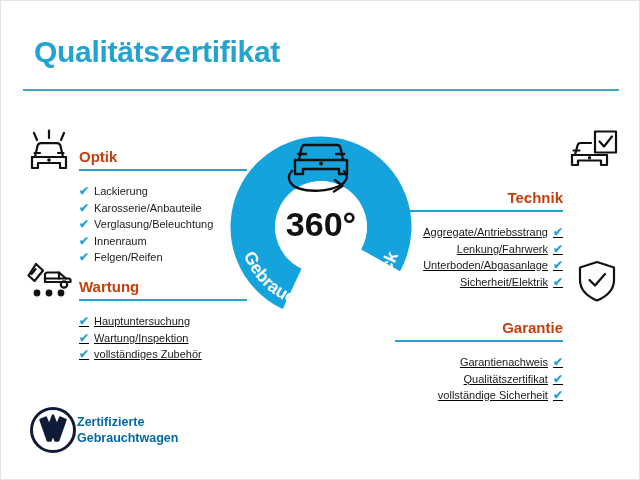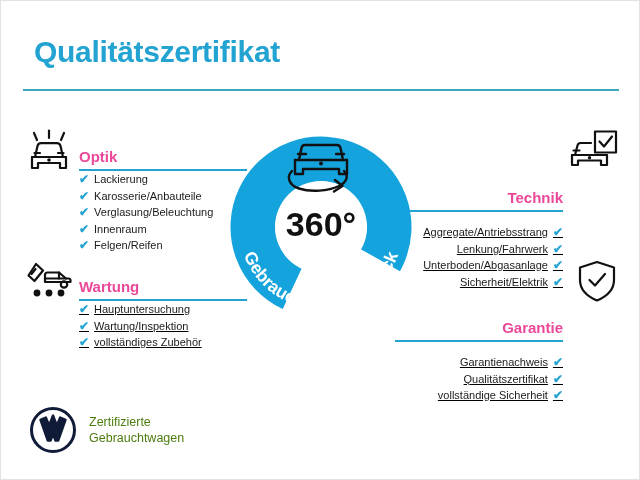--- a/index.html
+++ b/index.html
@@ -46,21 +46,21 @@
   }
   .sec-head {
     position: relative;
     height: 30px;
   }
   .sec-title {
     position: absolute;
     bottom: 6px;
     font-size: 15px;
     font-weight: bold;
-    color: #ec4899;
+    color: #c2410c;
     white-space: nowrap;
   }
   .sec-rule {
     position: absolute;
     height: 2px;
     background: #22A3D2;
     width: 168px;
   }
   .sec-list {
     list-style: none;
@@ -75,21 +75,21 @@
   }
   .chk {
     color: #22A3D2;
     font-weight: bold;
     font-size: 12px;
   }
 
   
   .side-left .sec-title { left: 0; }
   .side-left .sec-rule  { left: 0; top: 28px; }
-  .side-left .sec-list  { text-align: left; }
+  .side-left .sec-list  { margin-top: 12px; text-align: left; }
   .side-left .sec-list li .chk { margin-right: 5px; }
 
   
   .side-right { text-align: right; margin-top: 41px; }
   .side-right .sec-title { right: 0; }
   .side-right .sec-rule  { right: 0; top: 28px; }
   .side-right .sec-list  { margin-top: 12px; text-align: right; text-decoration: underline; }
   .side-right .sec-list li .chk { margin-left: 5px; }
 
   
@@ -111,25 +111,24 @@
   
   .footer {
     position: absolute;
     left: 28px;
     top: 405px;
     display: flex;
     align-items: center;
   }
   .vw-mark { width: 48px; height: 48px; flex: 0 0 auto; }
   .footer-text {
-    margin-left: 12px;
     font-size: 12.5px;
-    font-weight: normal;
+    font-weight: bold;
     line-height: 16px;
-    color: #4d7c0f;
+    color: #0369a1;
     white-space: nowrap;
   }
 </style>
 </head>
 <body>
 
 <div class="page">
 
   <div class="page-title">Qualitätszertifikat</div>
   <div class="title-rule"></div>

